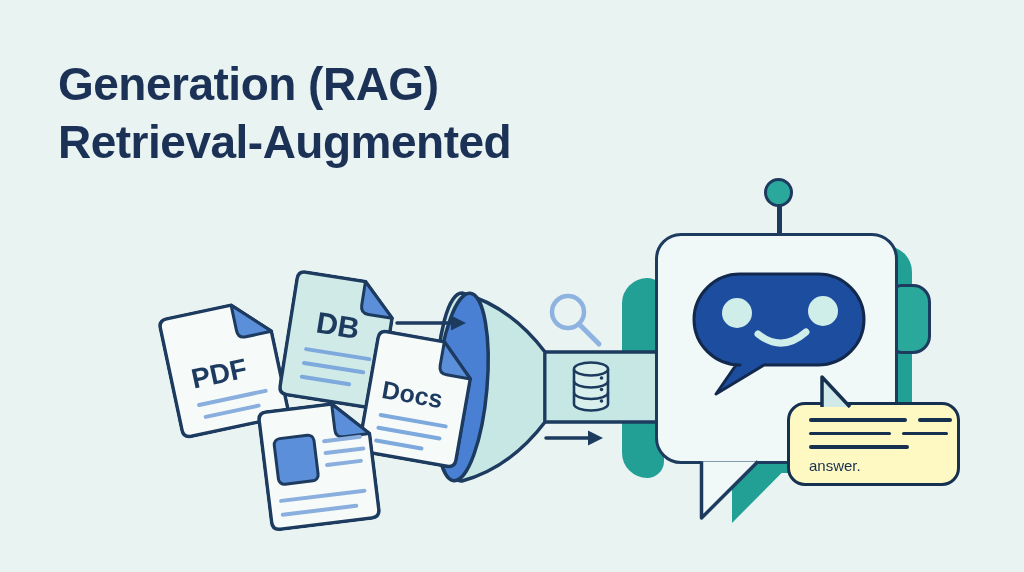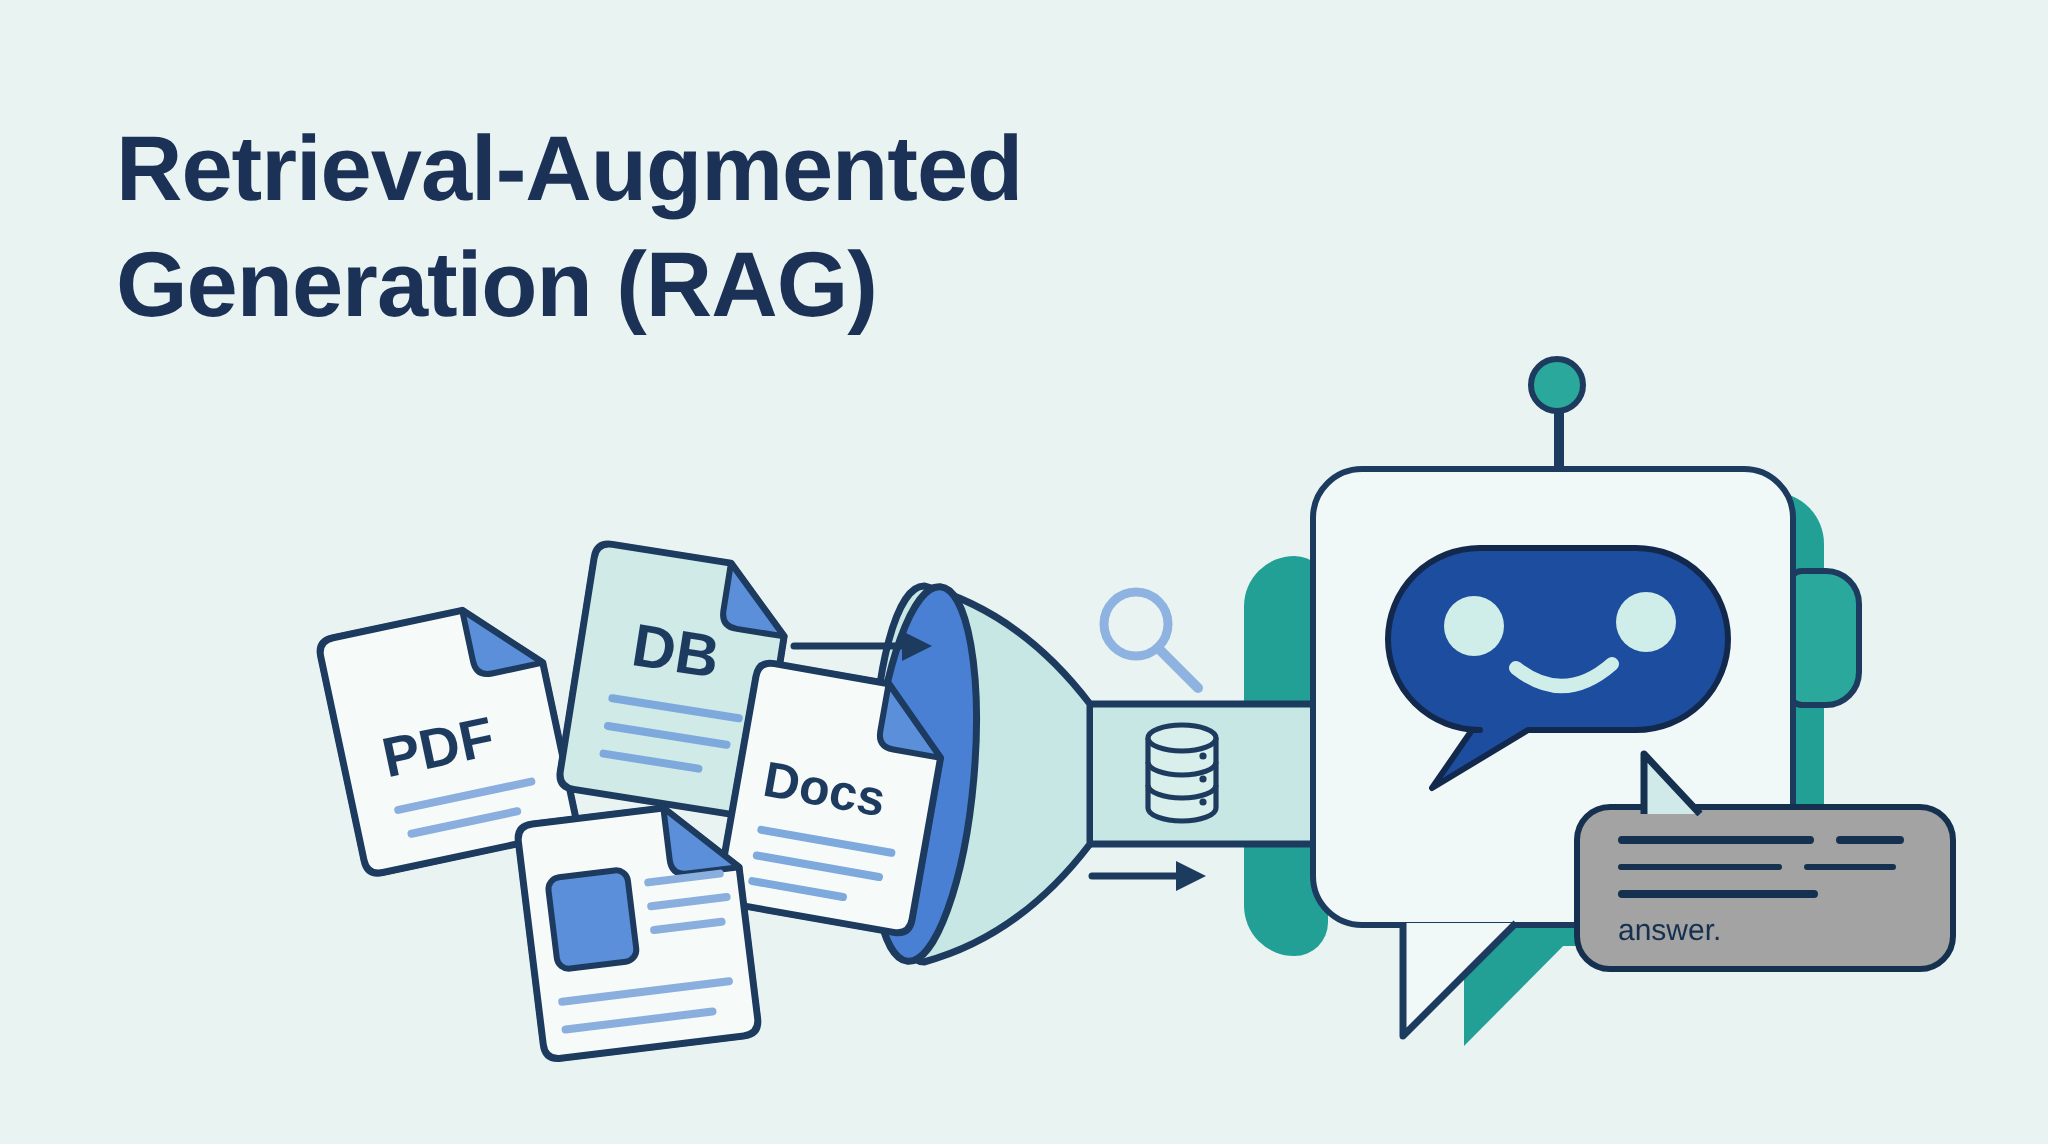--- a/index.html
+++ b/index.html
@@ -53,43 +53,43 @@
     box-sizing:border-box;
   }
   .head{
     left:655px;top:233px;width:243px;height:231px;
     background:#f0f9f8;border:3.5px solid #1d3a5f;border-radius:26px;
     box-sizing:border-box;
   }
 
   
   .answer-bubble{
-    left:787px;top:402px;width:191px;height:84px;
-    background:#a3a3a3;border:3.5px solid #16304f;border-radius:18px;
+    left:787px;top:402px;width:173px;height:84px;
+    background:#fef9c3;border:3.5px solid #16304f;border-radius:18px;
     box-sizing:border-box;
   }
   .answer-lines{position:absolute;left:19px;top:13px;width:148px;}
   .ans-row{display:flex;gap:11px;margin-bottom:10px;}
   .seg{height:3.5px;background:#16304f;border-radius:2px;}
   .answer-text{
     position:absolute;left:19px;top:52px;
     color:#16304f;font-size:15px;font-weight:400;
   }
 
   svg{display:block;}
   .doc-label{font-family:"Liberation Sans",sans-serif;font-weight:700;fill:#1d3a5f;}
 </style>
 </head>
 <body>
 
 <div class="canvas">
 
   <div class="abs title">
+    <div>Generation (RAG)</div>
     <div>Retrieval-Augmented</div>
-    <div>Generation (RAG)</div>
   </div>
 
   <div class="abs body-pill"></div>
   <div class="abs head-shadow"></div>
 
   <svg class="abs" style="left:425px;top:268px;" width="245" height="228" viewBox="0 0 245 228">
     <path d="M 37,25 Q 85,38 120,84 L 120,154 Q 85,200 37,213 A 25,94 0 0 1 37,25 Z" fill="#c6e7e3" stroke="#1d3a5f" stroke-width="3.5" stroke-linejoin="round"></path>
     <rect x="120" y="84" width="118" height="70" fill="#c6e7e3"></rect>
     <path d="M 120,84 H 238 M 120,154 H 238" stroke="#1d3a5f" stroke-width="3.5"></path>
     <path d="M 120,84 V 154" stroke="#1d3a5f" stroke-width="3"></path>

